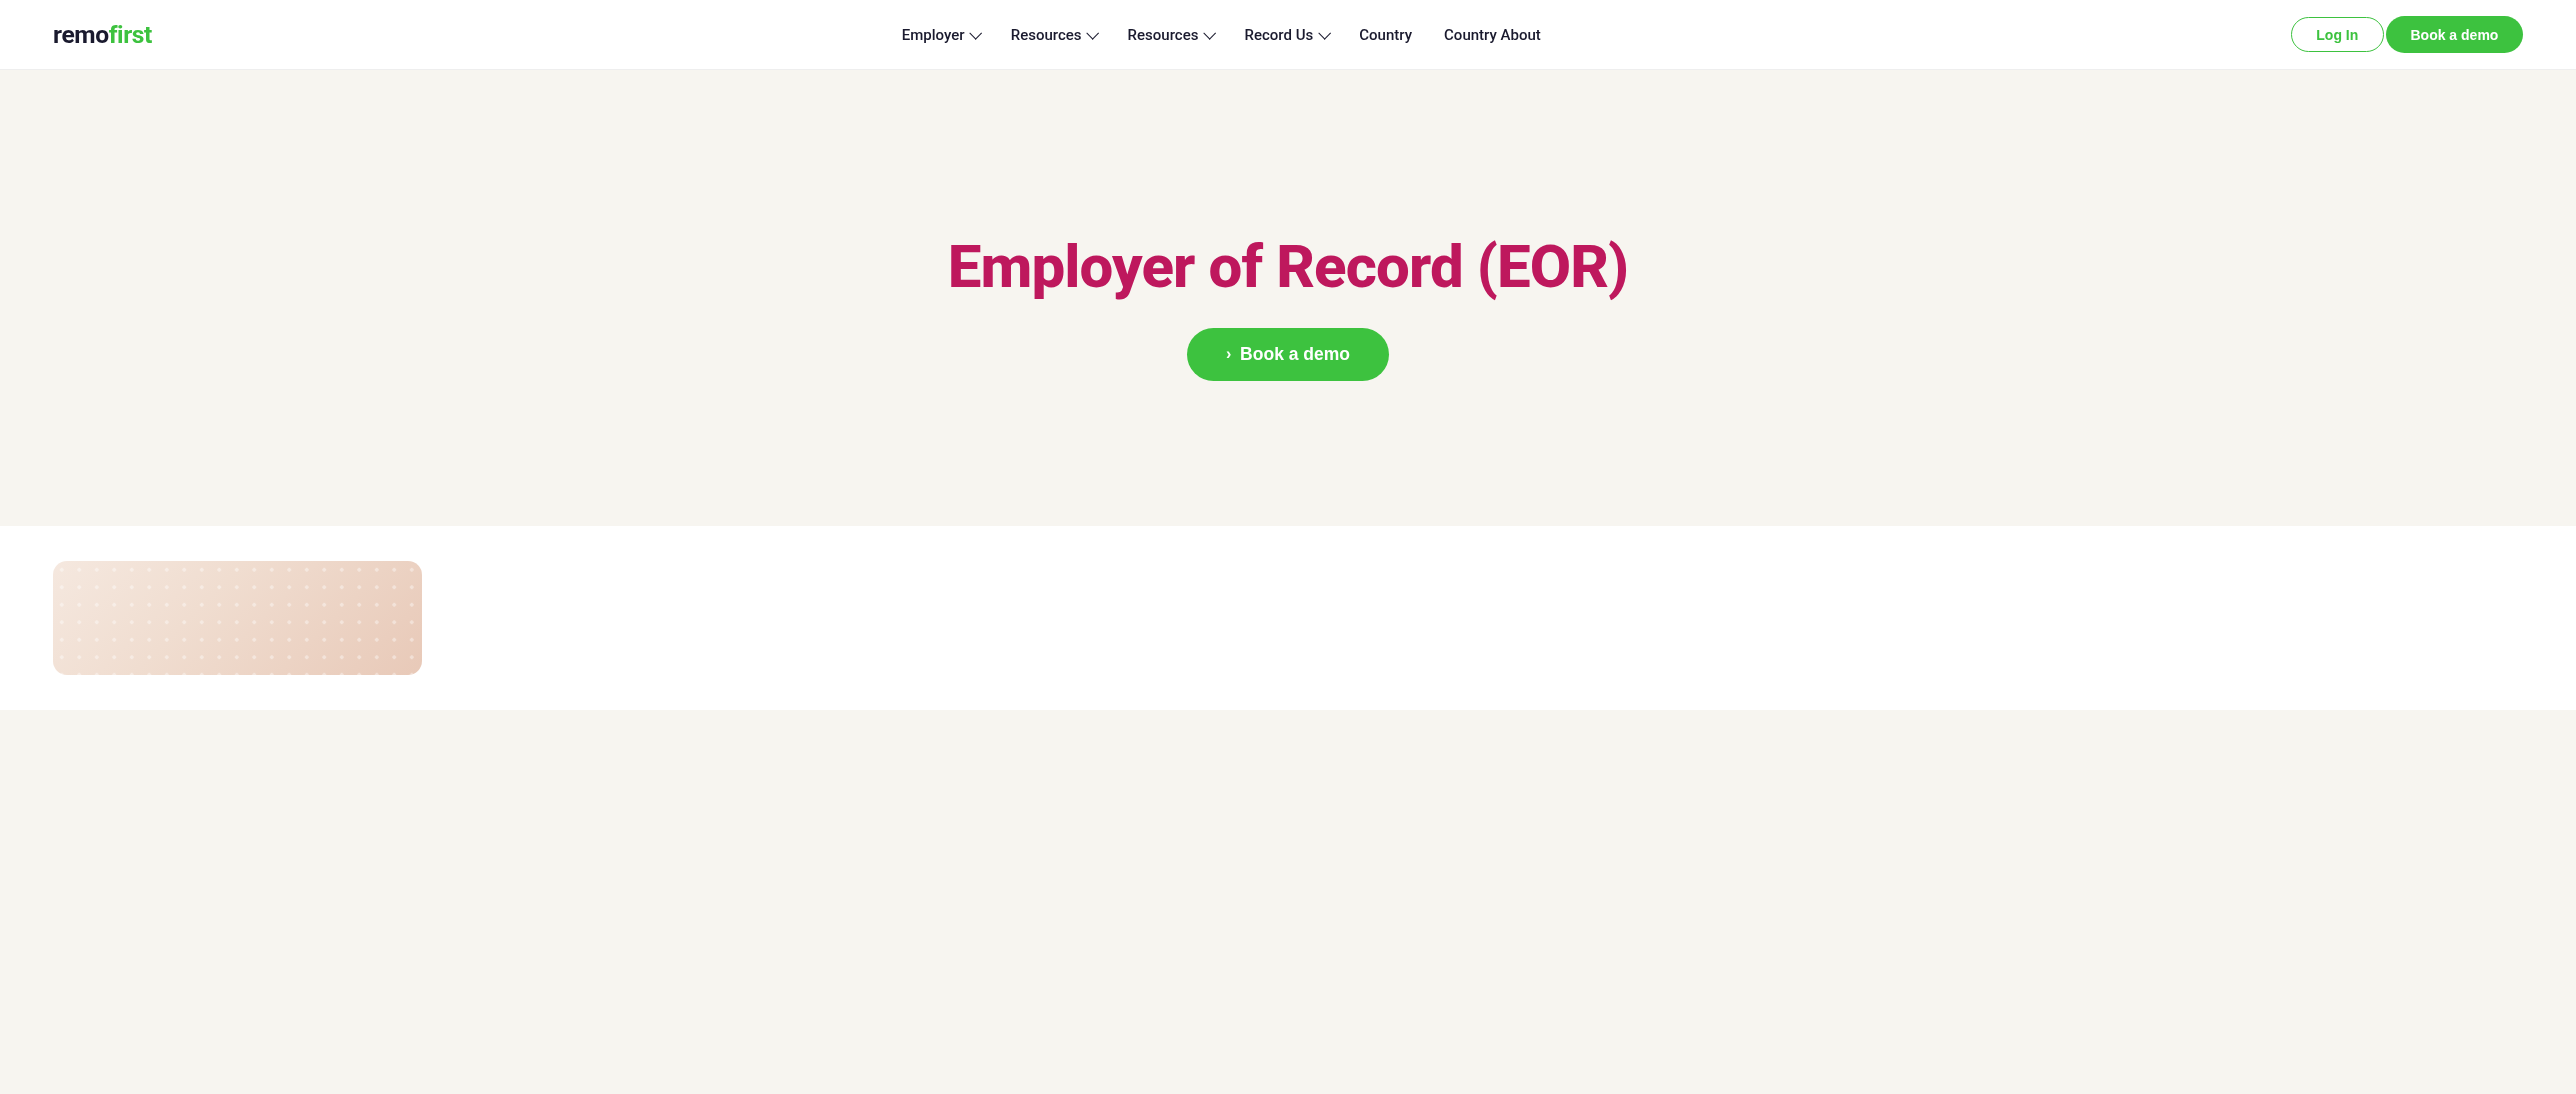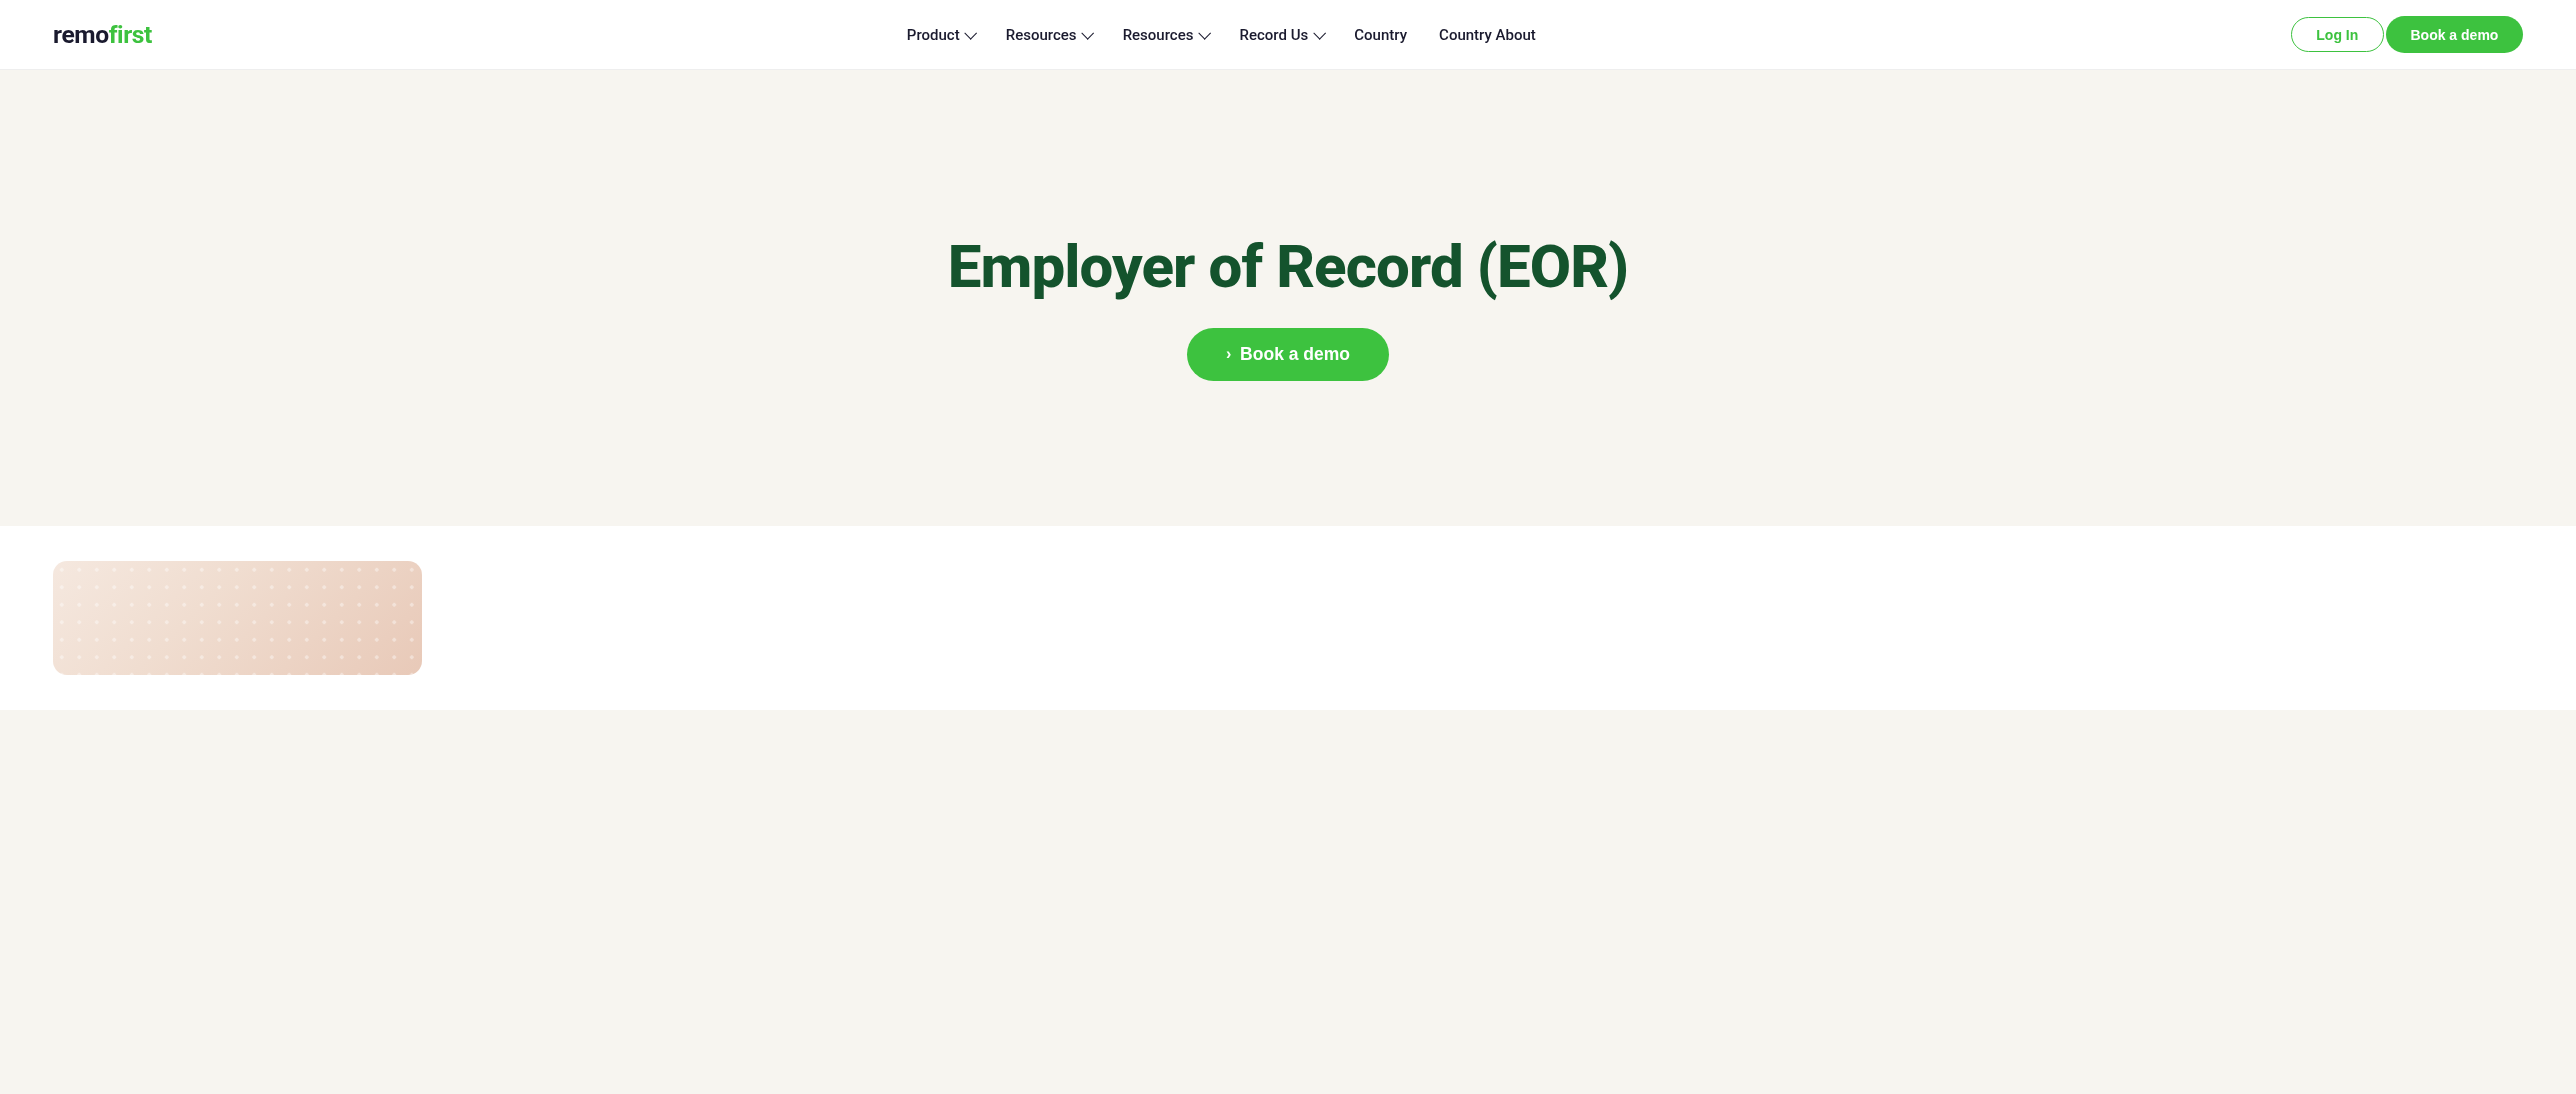--- a/index.html
+++ b/index.html
@@ -107,21 +107,21 @@
       align-items: center;
       justify-content: center;
       padding: 88px 35px 70px;
       text-align: center;
       min-height: 456px;
     }
 
     .hero-title {
       font-size: 60px;
       font-weight: 800;
-      color: #14532d;
+      color: #be185d;
       line-height: 1.1;
       margin-bottom: 28px;
       letter-spacing: -0.9px;
     }
 
     .hero-subtitle {
       font-size: 19.3px;
       color: #444;
       max-width: 649px;
       line-height: 1.6;
@@ -182,21 +182,21 @@
 <nav>
   <div class="nav-logo">
     <span class="logo-text">
       <span class="logo-remo">remo</span><span class="logo-first">first</span>
     </span>
   </div>
 
   <ul class="nav-links">
     <li>
       <a href="#">
-        <span>Product</span>
+        <span>Employer</span>
         <span class="chevron-down"></span>
       </a>
     </li>
     <li>
       <a href="#">
         <span>Resources</span>
         <span class="chevron-down"></span>
       </a>
     </li>
     <li>

